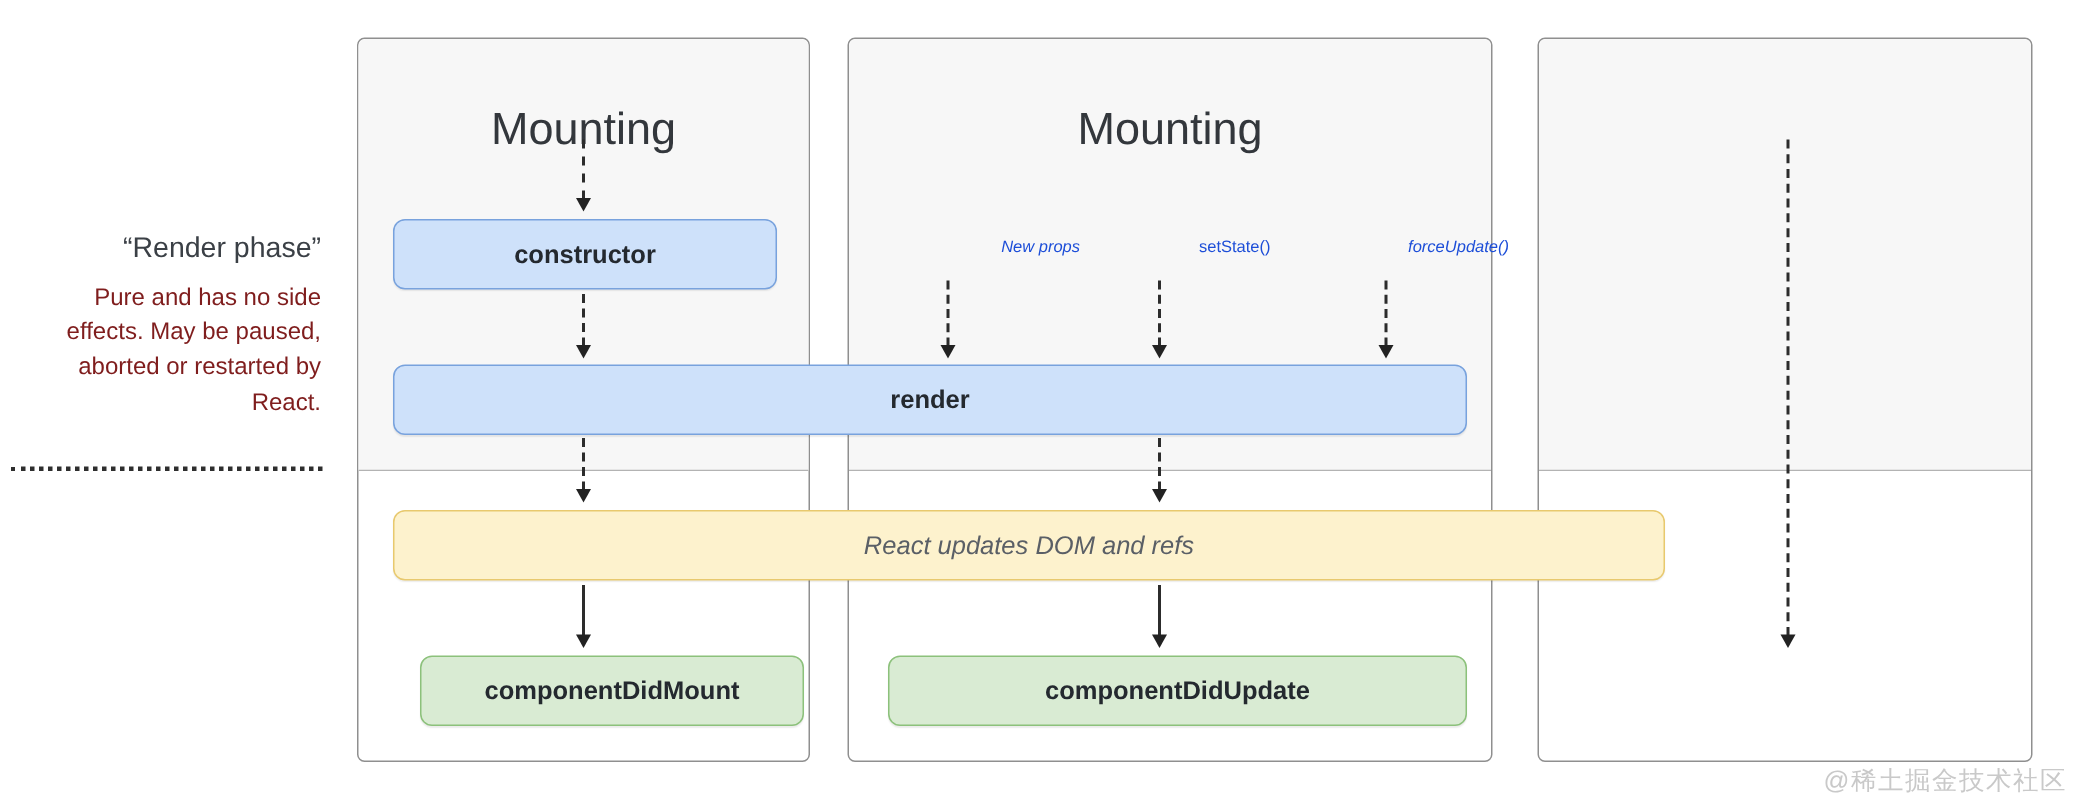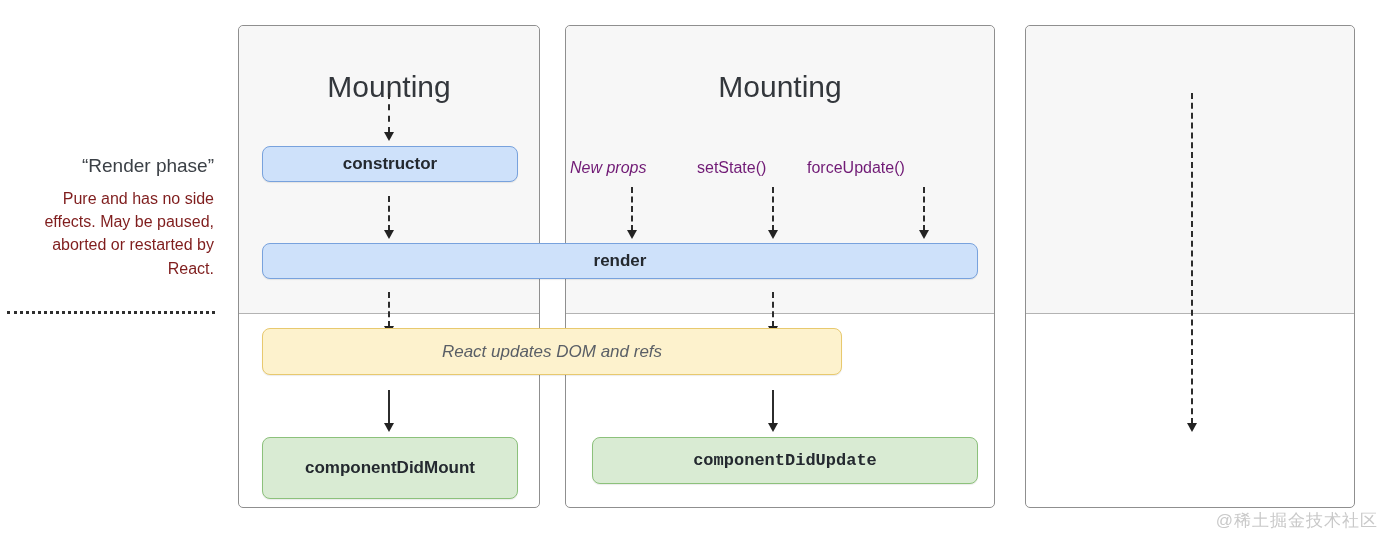--- a/index.html
+++ b/index.html
@@ -42,36 +42,36 @@
     position:absolute; box-sizing:border-box; border-radius:8px;
     display:flex; align-items:center; justify-content:center;
     font-size:17px; font-weight:bold; color:#24292f;
     box-shadow:0 1px 1px rgba(0,0,0,0.08);
   }
   .node.blue   { background:#cee1fa; border:1px solid #78a2dd; }
   .node.yellow { background:#fdf2cd; border:1px solid #e8c96e;
                  font-weight:normal; font-style:italic; color:#5a5f66; }
   .node.green  { background:#d9ebd3; border:1px solid #8cc17b; }
 
-  .node-constructor { left:262px; top:146px; width:256px; height:36px; }
-  .node-render      { left:262px; top:243px; width:716px; height:36px; font-weight:600; }
-  .node-react-updates { left:262px; top:328px; width:580px; height:47px; font-size:17px; }
-  .node-did-mount   { left:262px; top:437px; width:256px; height:62px; }
-  .node-did-update  { left:592px; top:437px; width:386px; height:47px;font-family:Liberation Mono, monospace; }
+  .node-constructor { left:262px; top:146px; width:256px; height:47px; }
+  .node-render      { left:262px; top:243px; width:716px; height:47px; font-weight:600; }
+  .node-react-updates { left:262px; top:340px; width:848px; height:47px; font-size:17px; }
+  .node-did-mount   { left:280px; top:437px; width:256px; height:47px; }
+  .node-did-update  { left:592px; top:437px; width:386px; height:47px; }
   .node-will-unmount{ left:1052px; top:437px; width:282px; height:47px; }
 
   
   .trigger {
-    position:absolute; top:159px; width:150px; text-align:left;
-    font-size:16px; color:#701a75;
+    position:absolute; top:159px; width:150px; text-align:right;
+    font-size:11px; color:#1d4ed8;
   }
   .trigger.italic { font-style:italic; }
   .trigger-new-props   { left:570px; }
   .trigger-set-state   { left:697px; }
-  .trigger-force-update{ left:807px; }
+  .trigger-force-update{ left:856px;font-style:italic; }
 
   
   .varrow { position:absolute; width:12px; margin-left:-6px; }
   .varrow::before {
     content:""; position:absolute; left:50%; margin-left:-1px; top:0; bottom:8px;
     border-left:2px dashed #2c2c2c;
   }
   .varrow.solid::before { border-left-style:solid; }
   .varrow::after {
     content:""; position:absolute; left:50%; bottom:0; transform:translateX(-50%);

